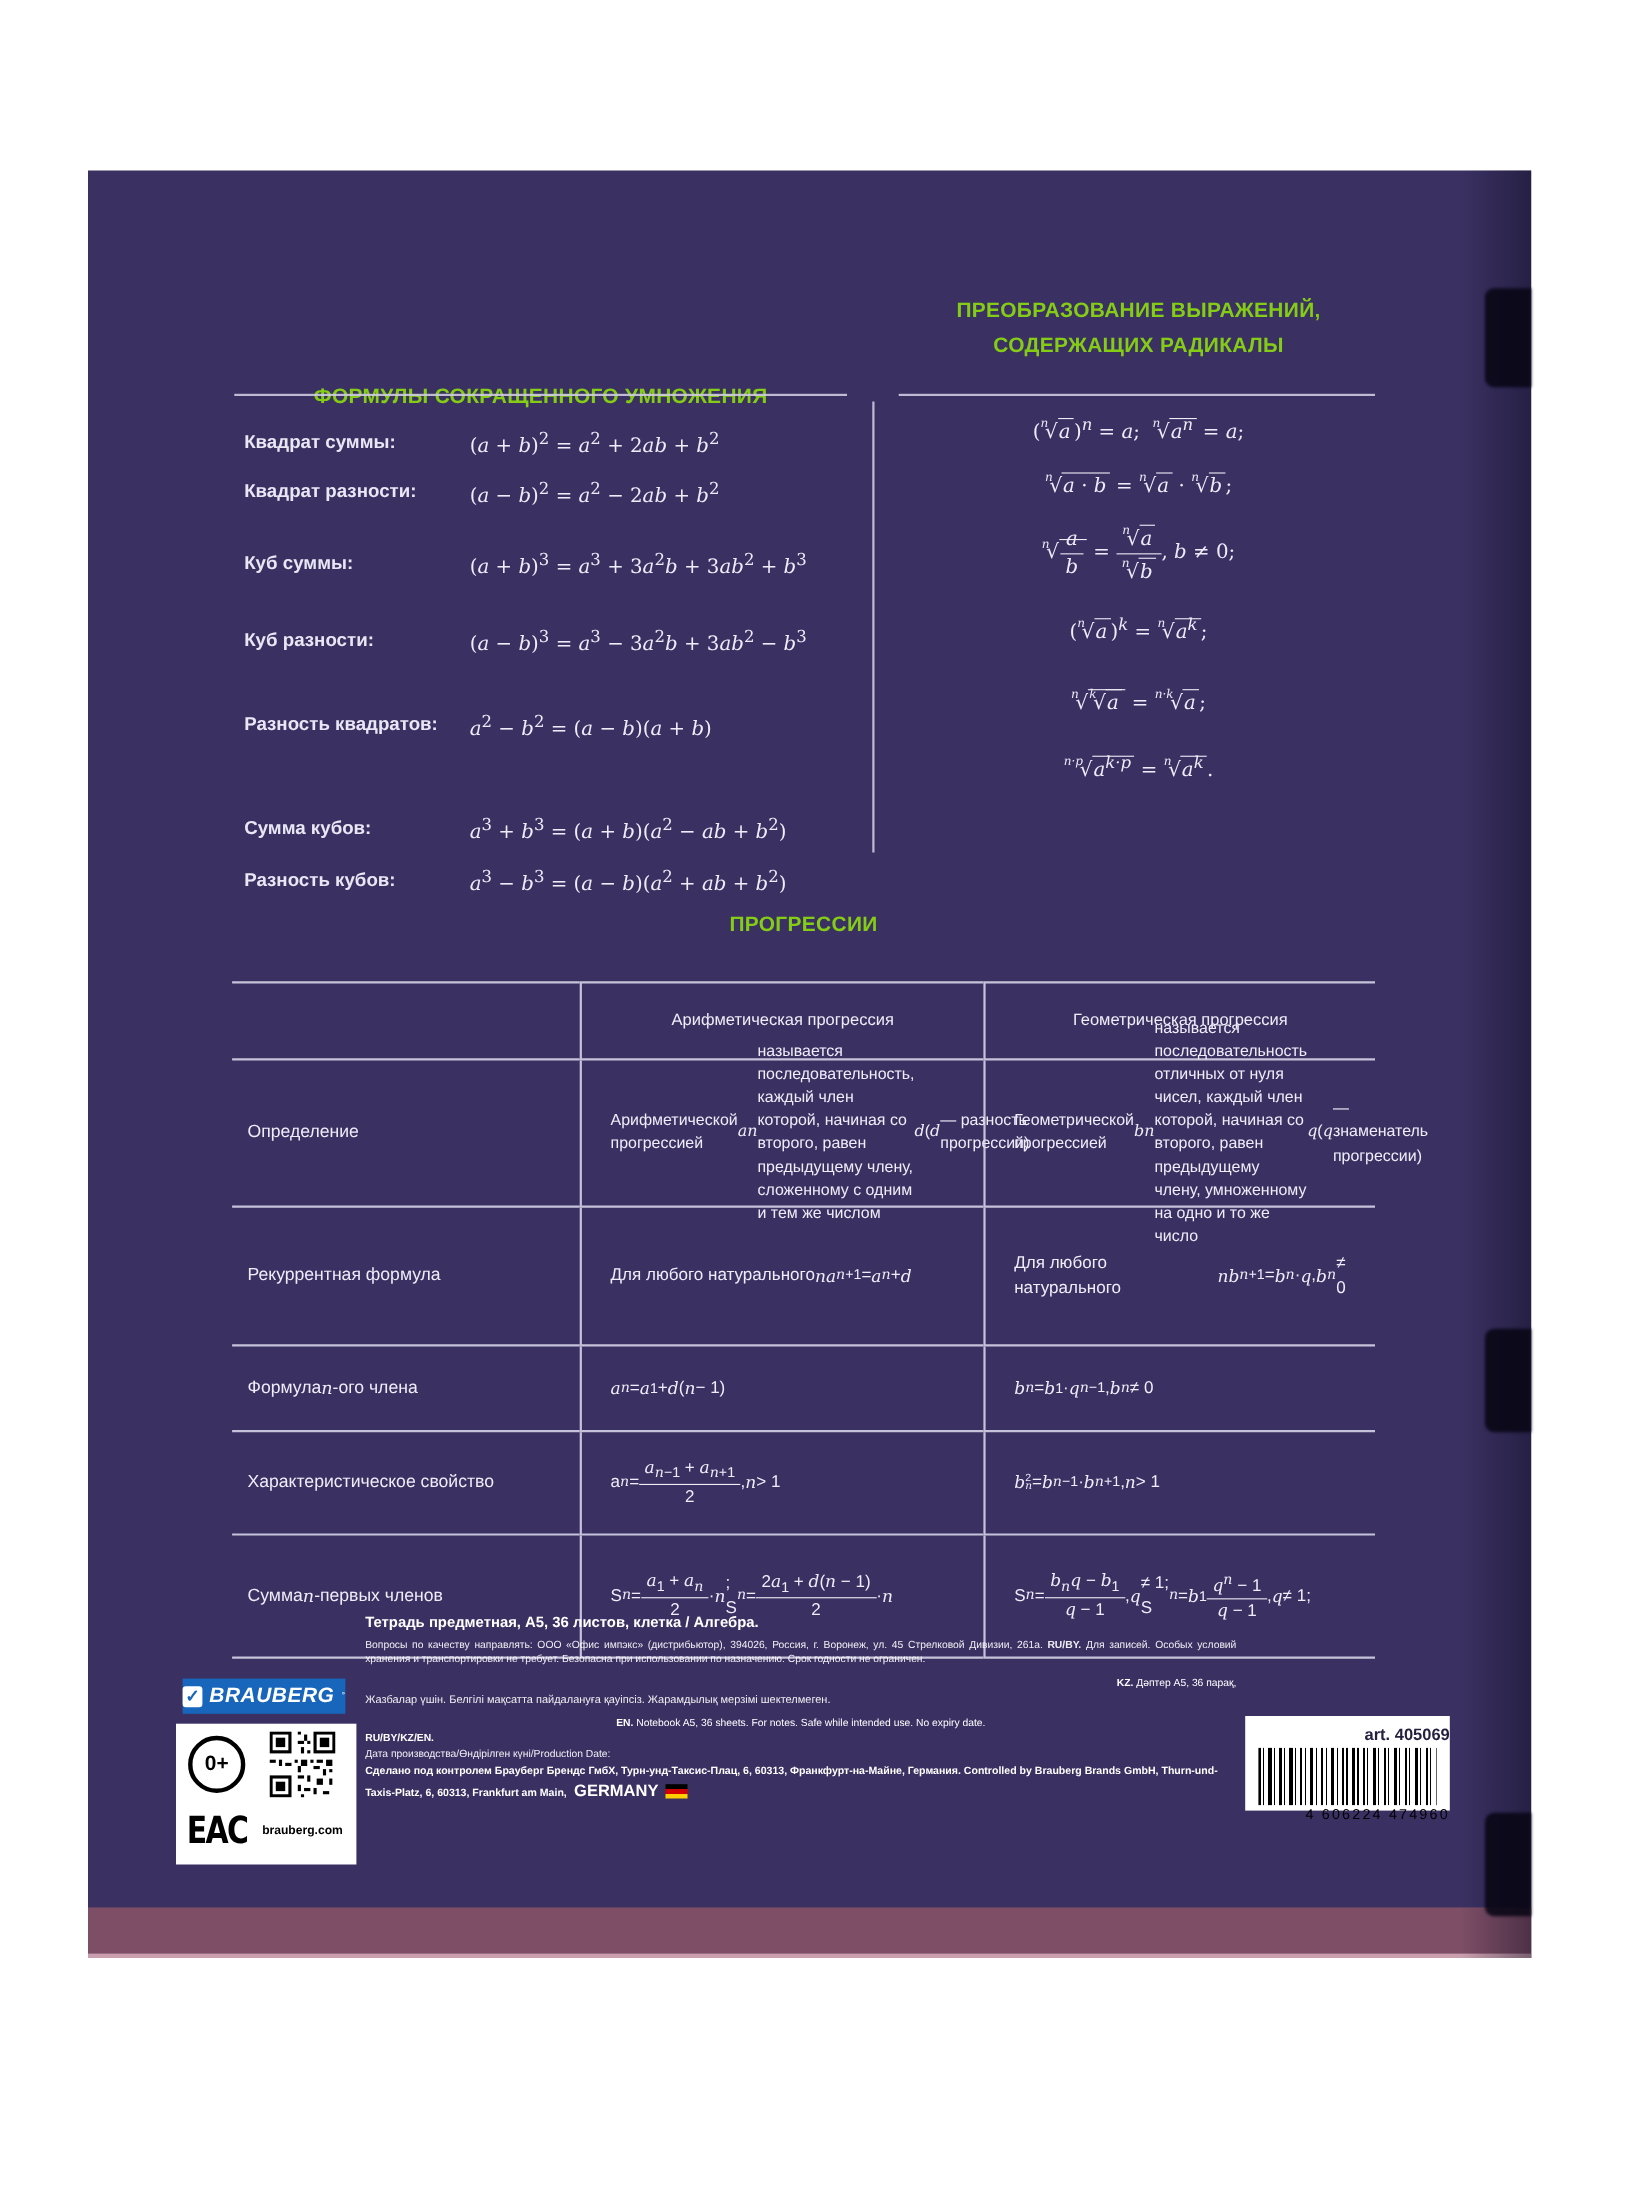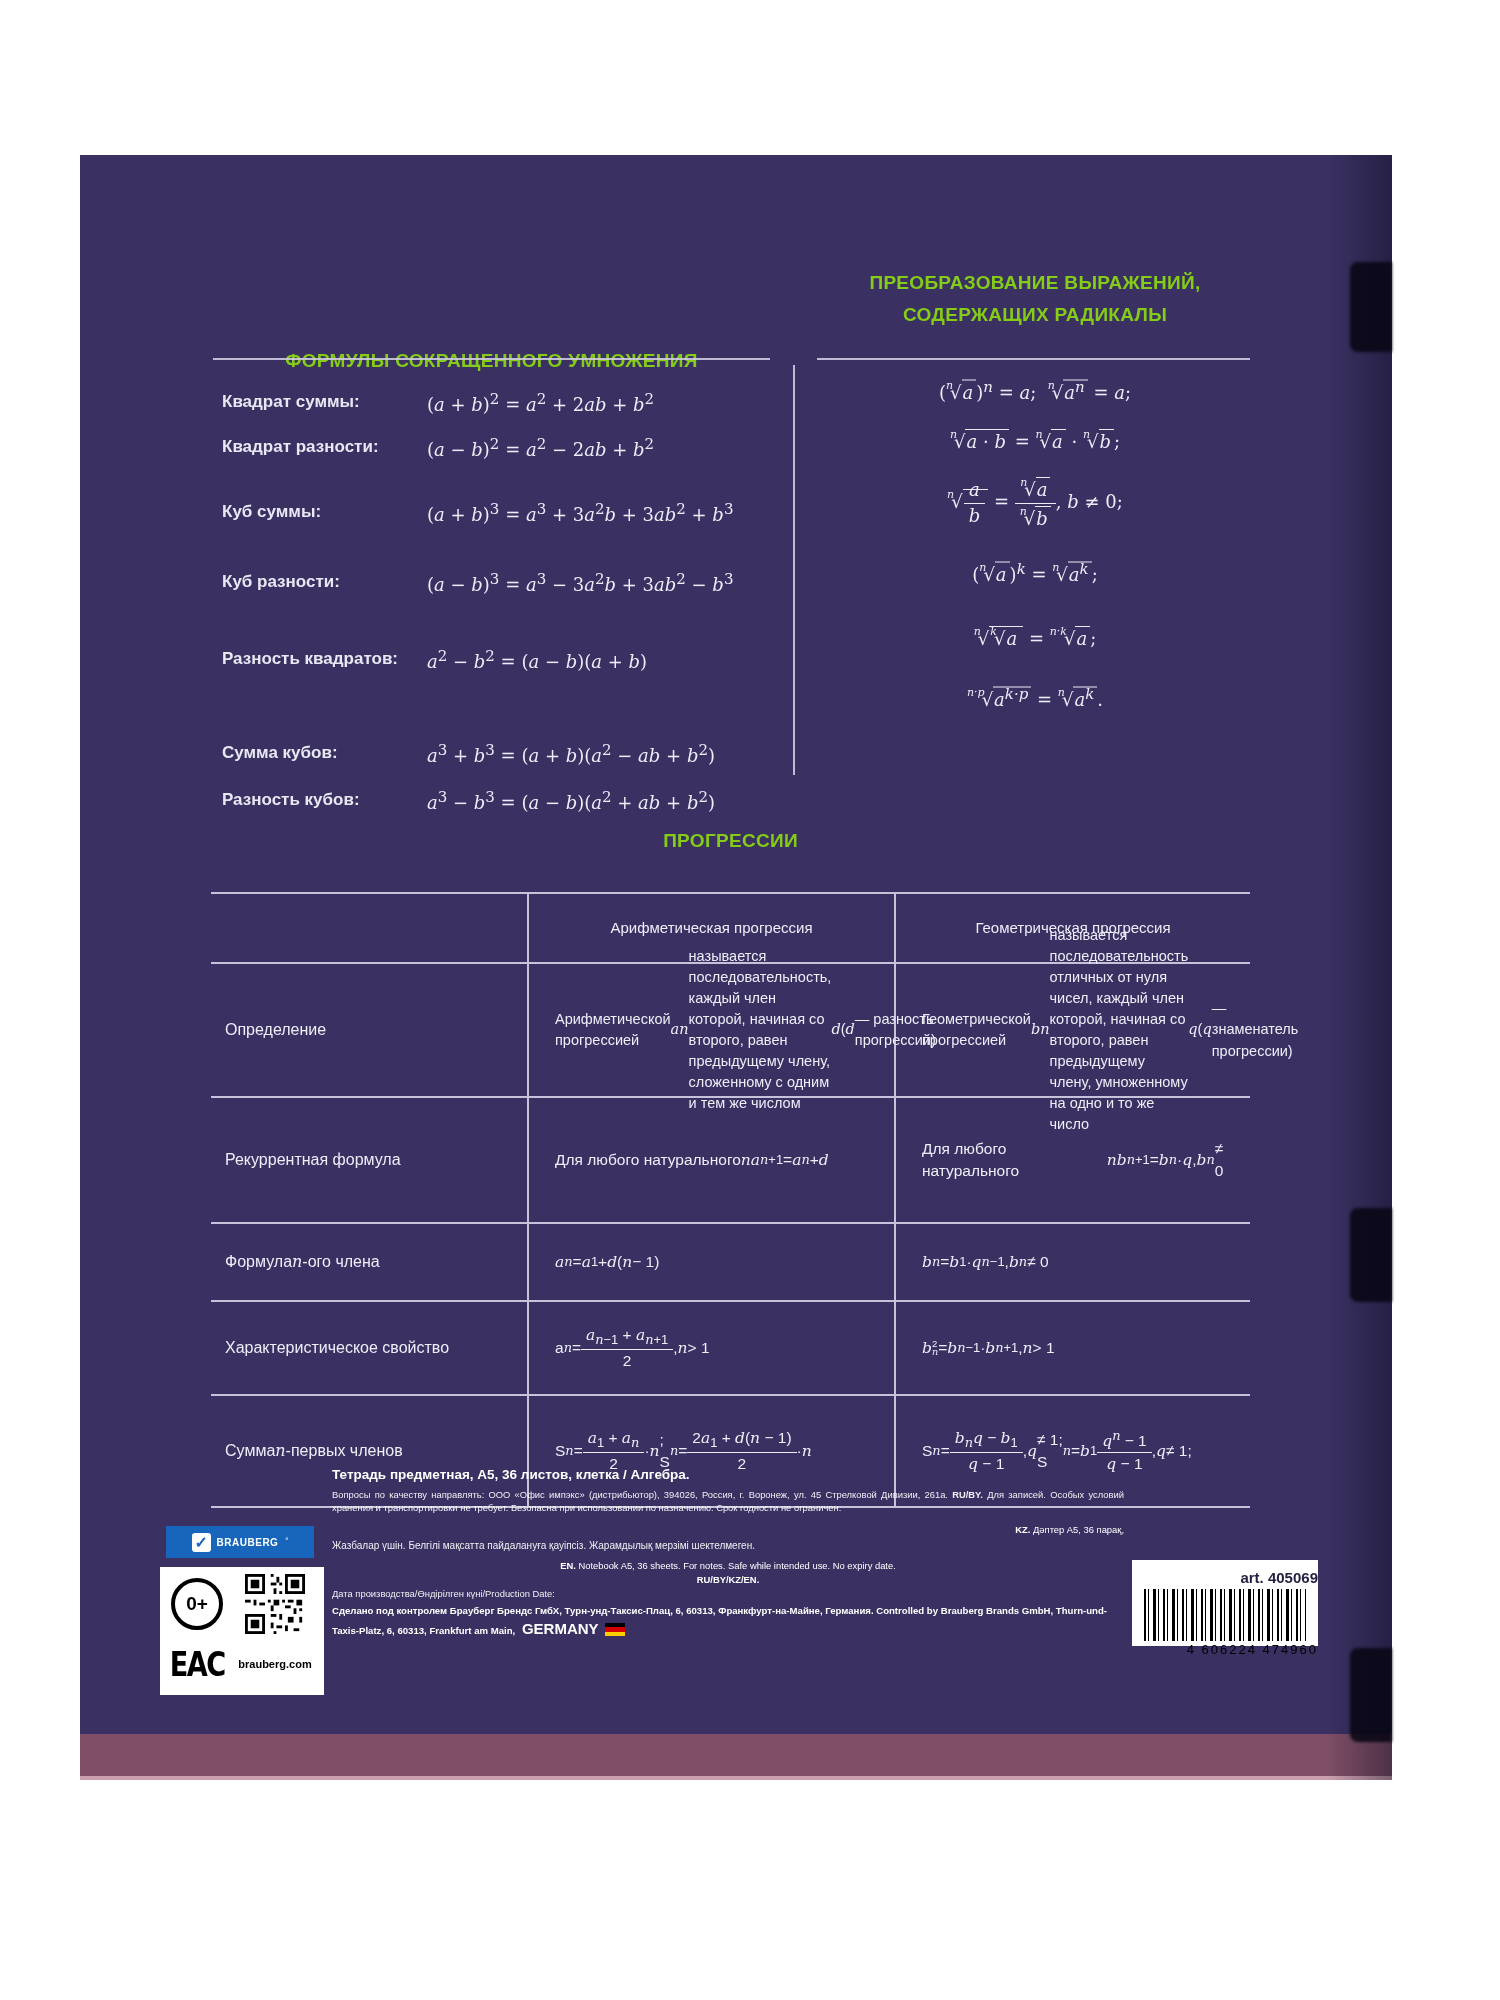--- a/index.html
+++ b/index.html
@@ -45,37 +45,37 @@
   .pc.top{border-top:2px solid rgba(223,220,240,.85);}
   .pc.c1,.pc.c2{border-left:2px solid rgba(223,220,240,.85);}
   .pc.h{justify-content:center;padding:8px;font-size:15px;text-align:center;}
   .pc.lbl{font-size:16px;padding-left:14px;}
   .pc.cm{font-size:15.5px;}
   
   .logo-bar{position:absolute;left:86px;top:1371px;width:148px;height:32px;background:#1766bb;
         display:flex;align-items:center;justify-content:center;gap:6px;}
   .logo-check{width:19px;height:19px;background:#ffffff;border-radius:3px;color:#1766bb;
         font-weight:700;font-size:16px;line-height:19px;text-align:center;}
-  .logo-text{color:#ffffff;font-weight:700;font-size:10px;letter-spacing:.5px;}
+  .logo-text{color:#ffffff;font-weight:700;font-size:19px;letter-spacing:.5px;font-style:italic;}
   .logo-reg{color:#fff;font-size:9px;vertical-align:8px;margin-left:1px;}
   .info-box{position:absolute;left:80px;top:1412px;width:164px;height:128px;background:#ffffff;
         display:grid;grid-template-columns:66px 1fr;grid-template-rows:66px 1fr;
         align-items:center;justify-items:center;padding:4px;box-sizing:border-box;}
   .age-circle{width:44px;height:44px;border:4px solid #000;border-radius:50%;display:flex;
         align-items:center;justify-content:center;font-weight:700;font-size:19px;color:#000;}
   .eac{font-weight:800;font-size:34px;color:#000;transform:scaleX(.8);letter-spacing:-2px;
         font-family:"DejaVu Sans",sans-serif;}
   .site{font-weight:700;font-size:11px;color:#000;}
   .ftext{position:absolute;left:252px;top:1312px;width:792px;color:#ffffff;}
   .ft-title{font-weight:700;font-size:13.5px;margin-bottom:6px;}
   .ft-small{font-size:9.4px;line-height:1.4;text-align:justify;opacity:.92;margin-bottom:10px;}
   .ft-kzr{font-size:9.4px;text-align:right;margin-bottom:5px;}
   .ft-kz{font-size:10px;margin-bottom:9px;opacity:.92;}
   .ft-en{font-size:9.4px;text-align:center;margin-bottom:3px;}
-  .ft-langs{font-size:9.4px;font-weight:700;text-align:center;margin-bottom:3px;}
+  .ft-langs{font-size:9.4px;font-weight:700;text-align:left;margin-bottom:3px;}
   .ft-date{font-size:9.4px;margin-bottom:5px;opacity:.92;}
   .ft-made{font-size:9.6px;font-weight:700;line-height:1.4;}
   .germany{font-size:15px;font-weight:700;margin-left:4px;}
   .deflag{display:inline-block;width:20px;height:13px;margin-left:6px;vertical-align:-2px;
         background:linear-gradient(#000 0 33%,#d20000 33% 66%,#ffce00 66%);}
   .barcode-box{position:absolute;left:1052px;top:1405px;width:186px;height:86px;background:#ffffff;
         text-align:right;box-sizing:border-box;padding-top:9px;}
   .art{color:#241e3f;font-weight:700;font-size:15px;margin-bottom:3px;}
   .bars{height:52px;margin:0 12px;background:repeating-linear-gradient(90deg,
         #000 0 2px,#fff 2px 4px,#000 4px 5px,#fff 5px 9px,#000 9px 12px,

